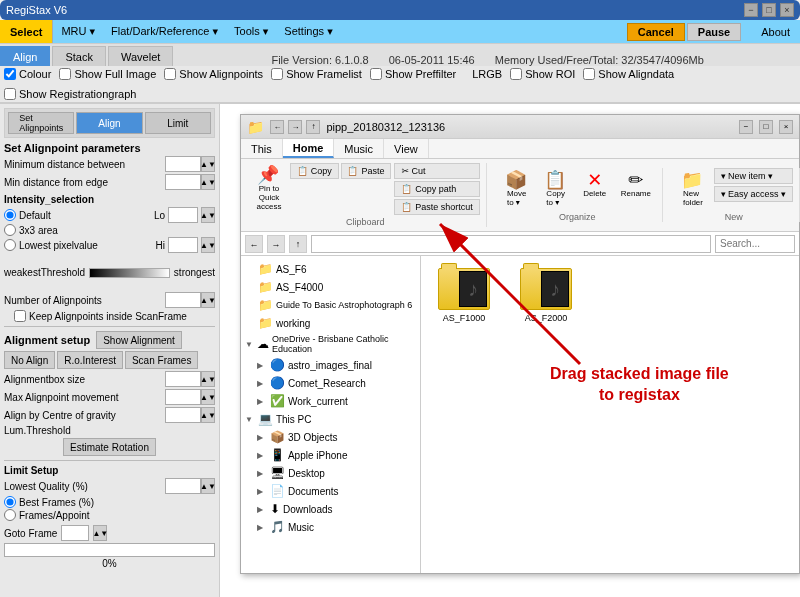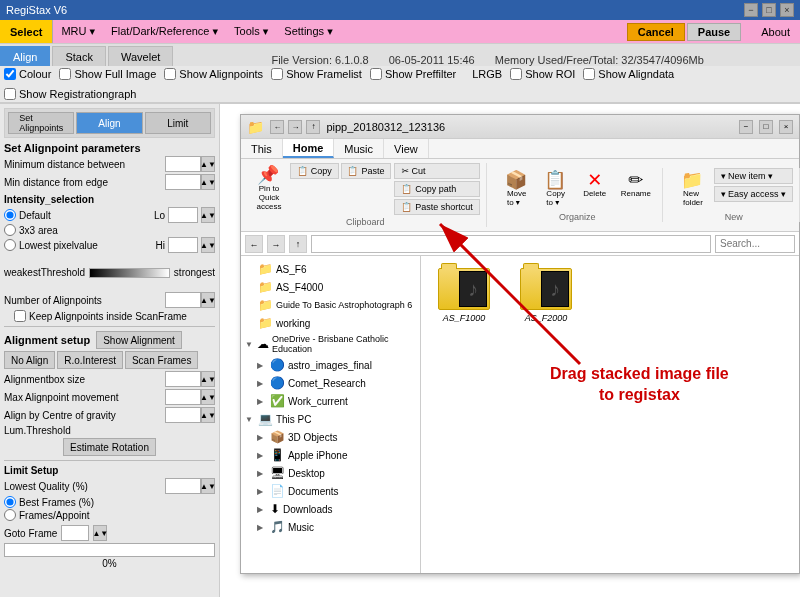--- a/index.html
+++ b/index.html
@@ -8,27 +8,28 @@
     
     .title-bar {
       background: #2d5fa8;
       color: white;
       height: 20px;
       display: flex;
       align-items: center;
       justify-content: space-between;
       padding: 0 6px;
       font-size: 11px;
+      border-radius: 6px;
     }
     .title-bar-controls { display: flex; gap: 4px; }
     .title-bar-btn { width: 14px; height: 14px; background: #aaa; border: 1px solid #888; font-size: 9px; display: flex; align-items: center; justify-content: center; cursor: pointer; color: #333; }
 
     
     .menu-bar {
-      background: #f9a8d4;
+      background: #7dd3fc;
       height: 24px;
       display: flex;
       align-items: center;
       border-bottom: 1px solid #ccc;
     }
     .menu-select {
       background: #ffcc00;
       color: #000;
       padding: 2px 10px;
       height: 100%;
@@ -444,21 +445,21 @@
       width: 28px;
       height: 36px;
       background: #222;
       border: 1px solid #000;
       display: flex;
       align-items: center;
       justify-content: center;
       color: #888;
       font-size: 18px;
     }
-    .file-label { font-size: 9px; text-align: center; margin-top: 3px; word-break: break-word; font-style: italic; }
+    .file-label { font-size: 9px; text-align: center; margin-top: 3px; word-break: break-word; }
     .drag-text {
       position: absolute;
       top: 260px;
       left: 330px;
       color: #cc0000;
       font-weight: bold;
       font-size: 16px;
       pointer-events: none;
       text-align: center;
       line-height: 1.3;

